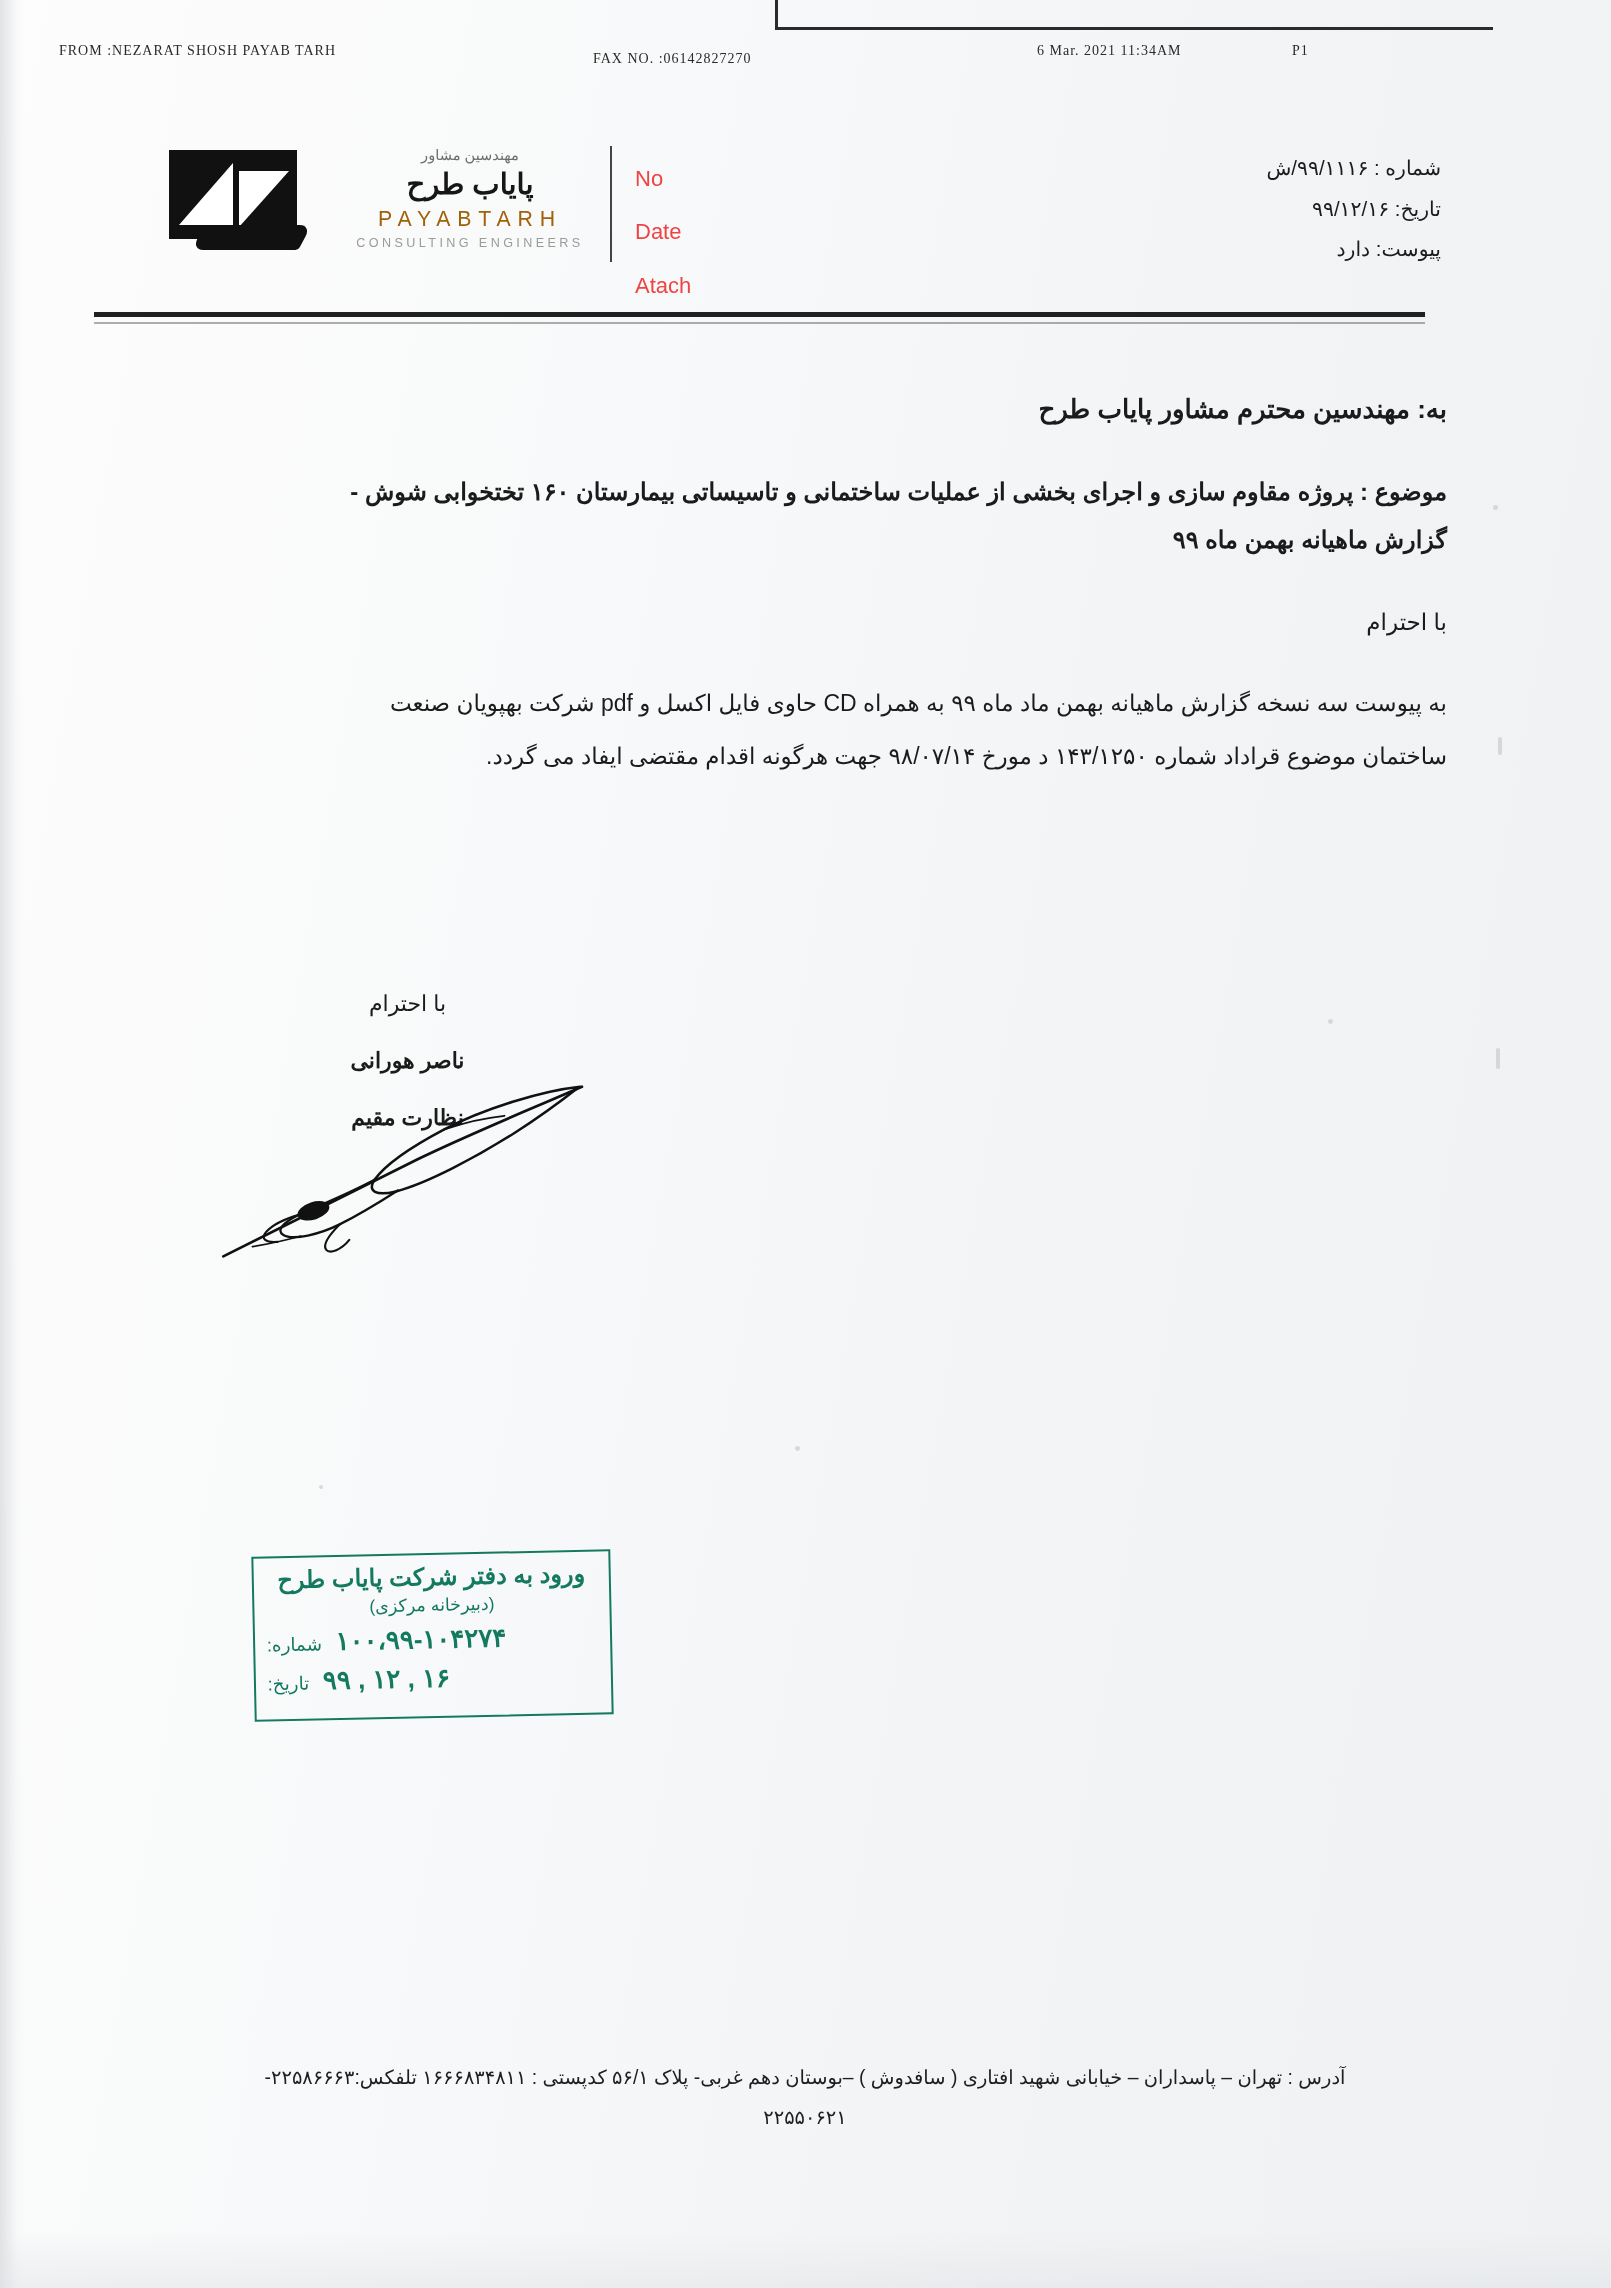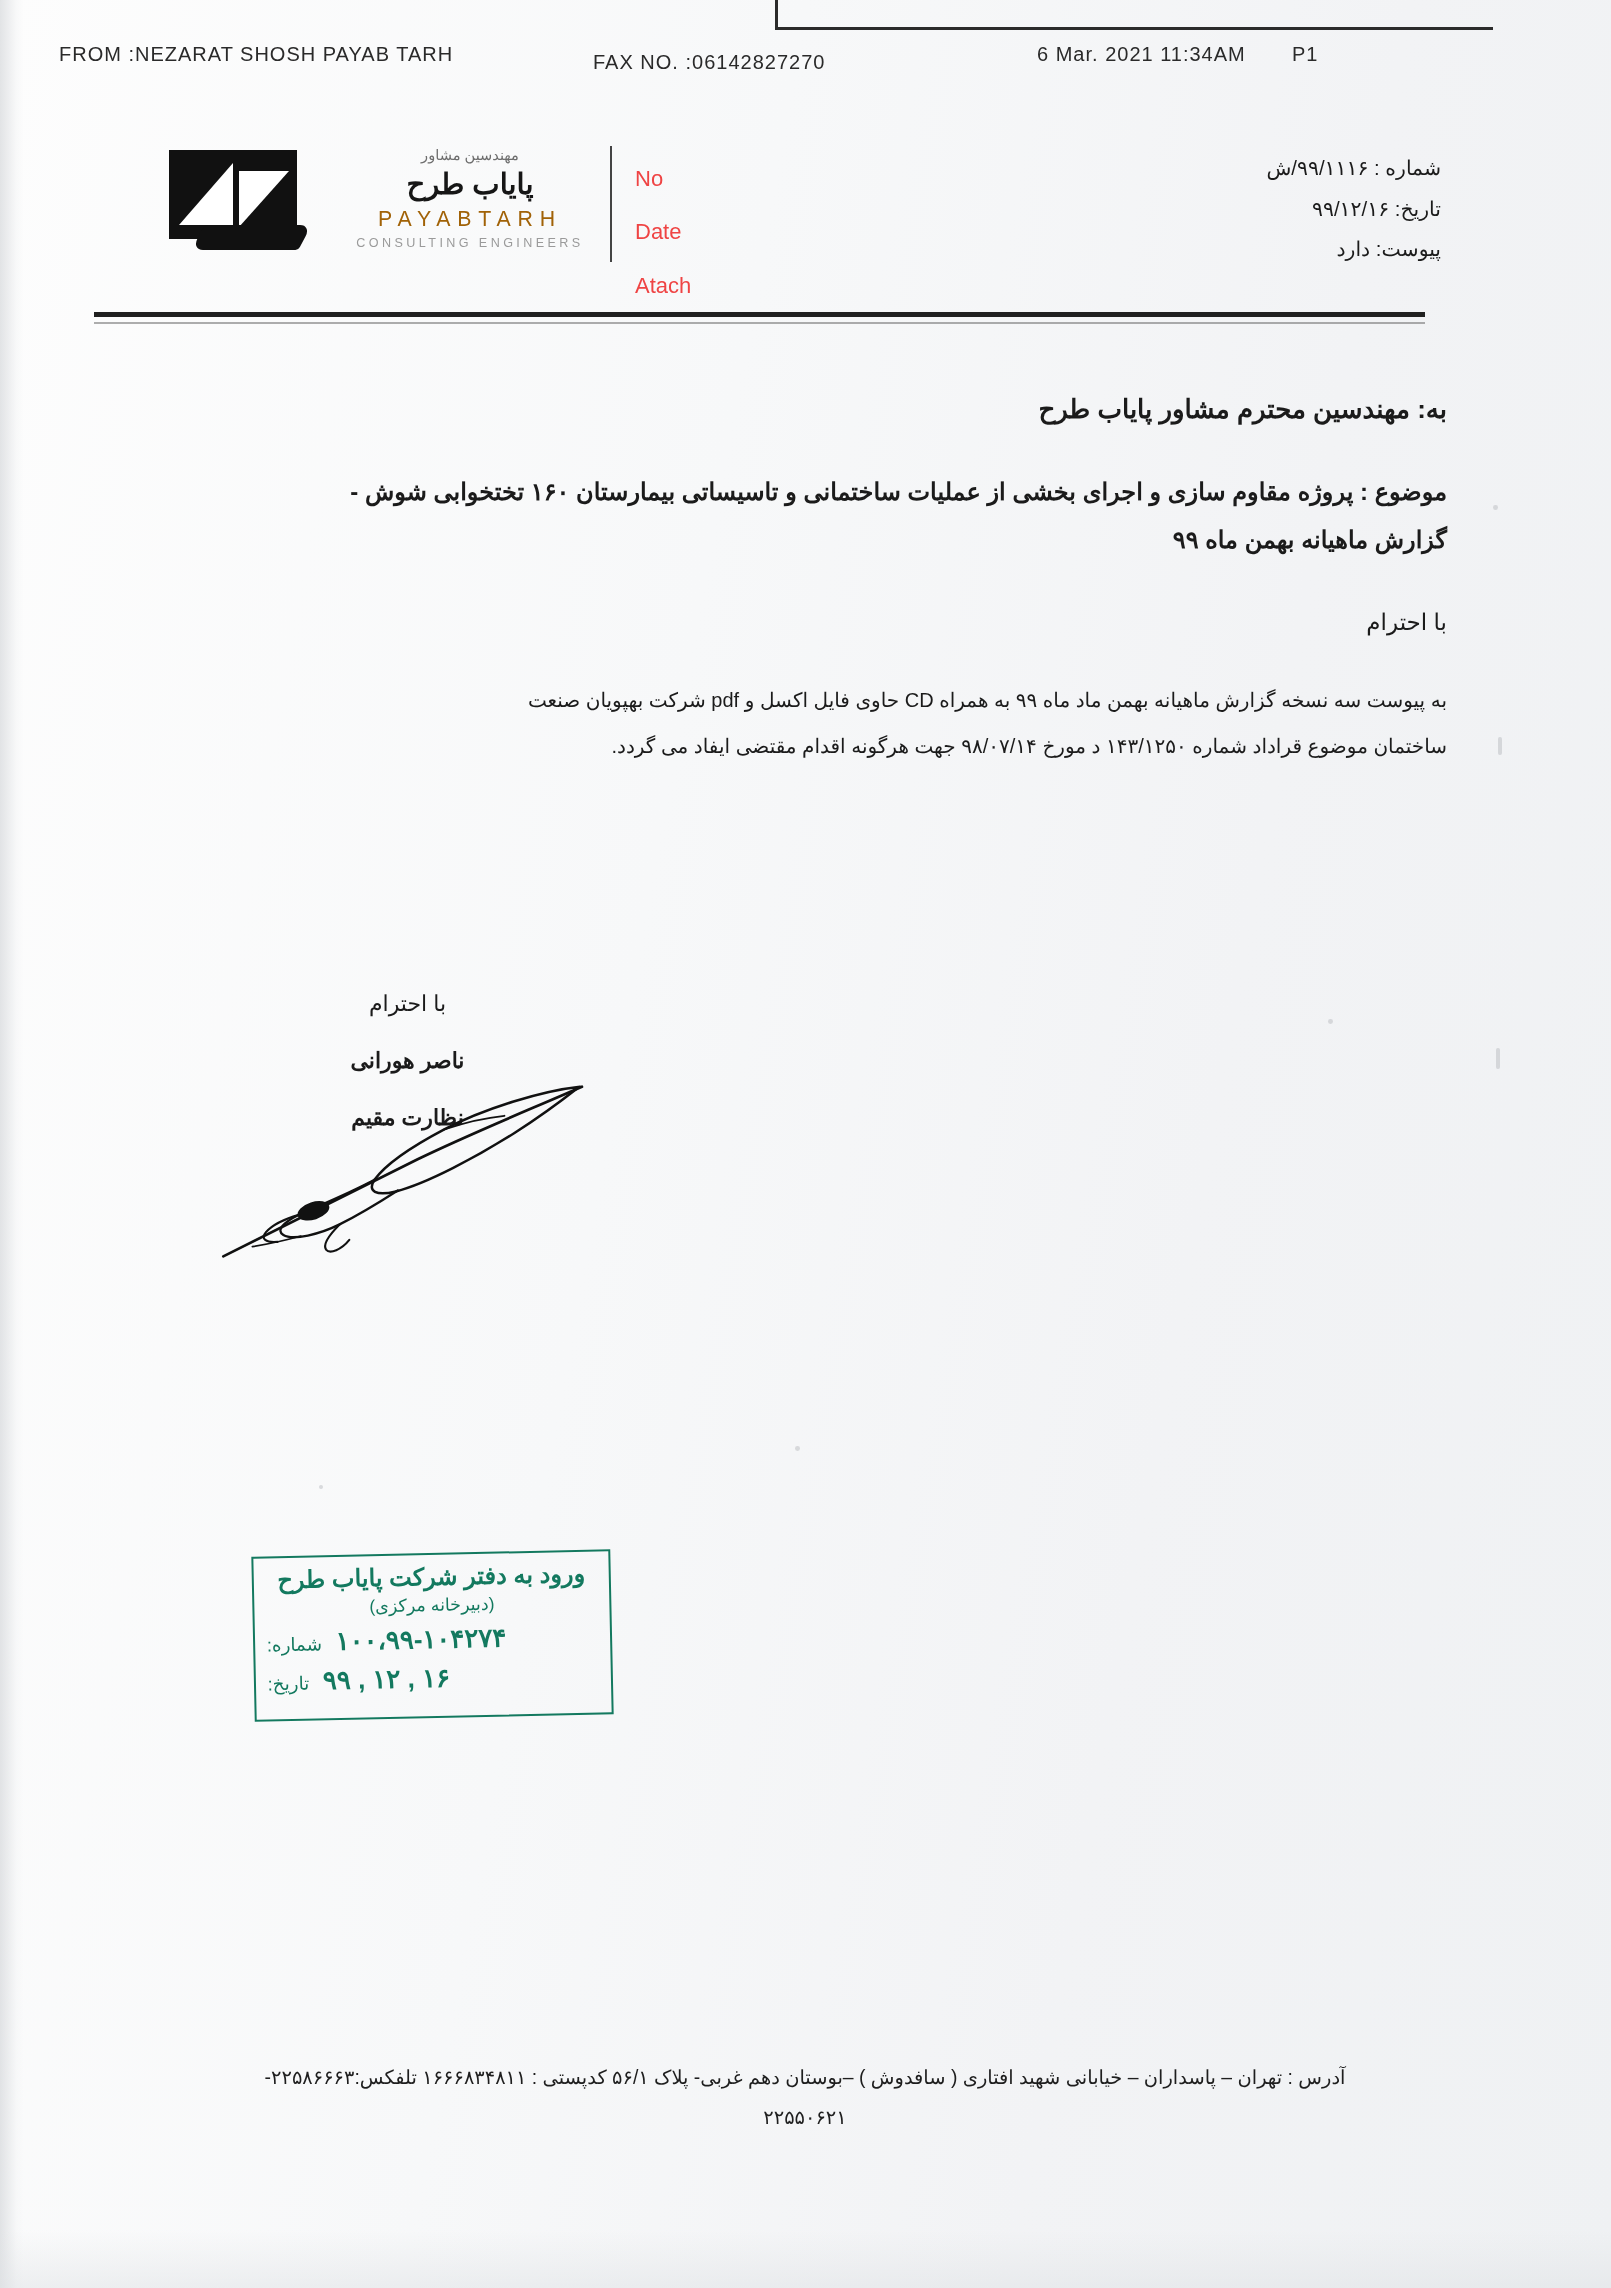--- a/index.html
+++ b/index.html
@@ -37,22 +37,22 @@
     opacity: .5;
   }
 
   
   .fax-header {
     position: absolute;
     top: 43px;
     left: 0;
     width: 100%;
     height: 33px;
-    font-family: Liberation Sans, sans-serif;
-    font-size: 20px;
+    font-family: Liberation Serif, serif;
+    font-size: 14px;
     letter-spacing: 1px;
     color: #2a2a2a;
     direction: ltr;
   }
   .fax-from { position: absolute; left: 60px; top: 0; white-space: nowrap; }
   .fax-no   { position: absolute; left: 594px; top: 8px; white-space: nowrap; }
   .fax-date { position: absolute; left: 1038px; top: 0; white-space: nowrap; }
   .fax-page { position: absolute; left: 1293px; top: 0; white-space: nowrap; }
 
   .top-rule {
@@ -211,21 +211,21 @@
     font-size: 24px;
     font-weight: bold;
     line-height: 2.0;
     margin-bottom: 45px;
   }
   .salutation {
     font-size: 23px;
     margin-bottom: 41px;
   }
   .para {
-    font-size: 20px;
+    font-size: 23px;
     line-height: 2.3;
   }
   .para .ltr { direction: ltr; display: inline-block; unicode-bidi: embed; }
 
   
   .sign-block {
     position: absolute;
     top: 975px;
     right: 1029px;
     width: 349px;

